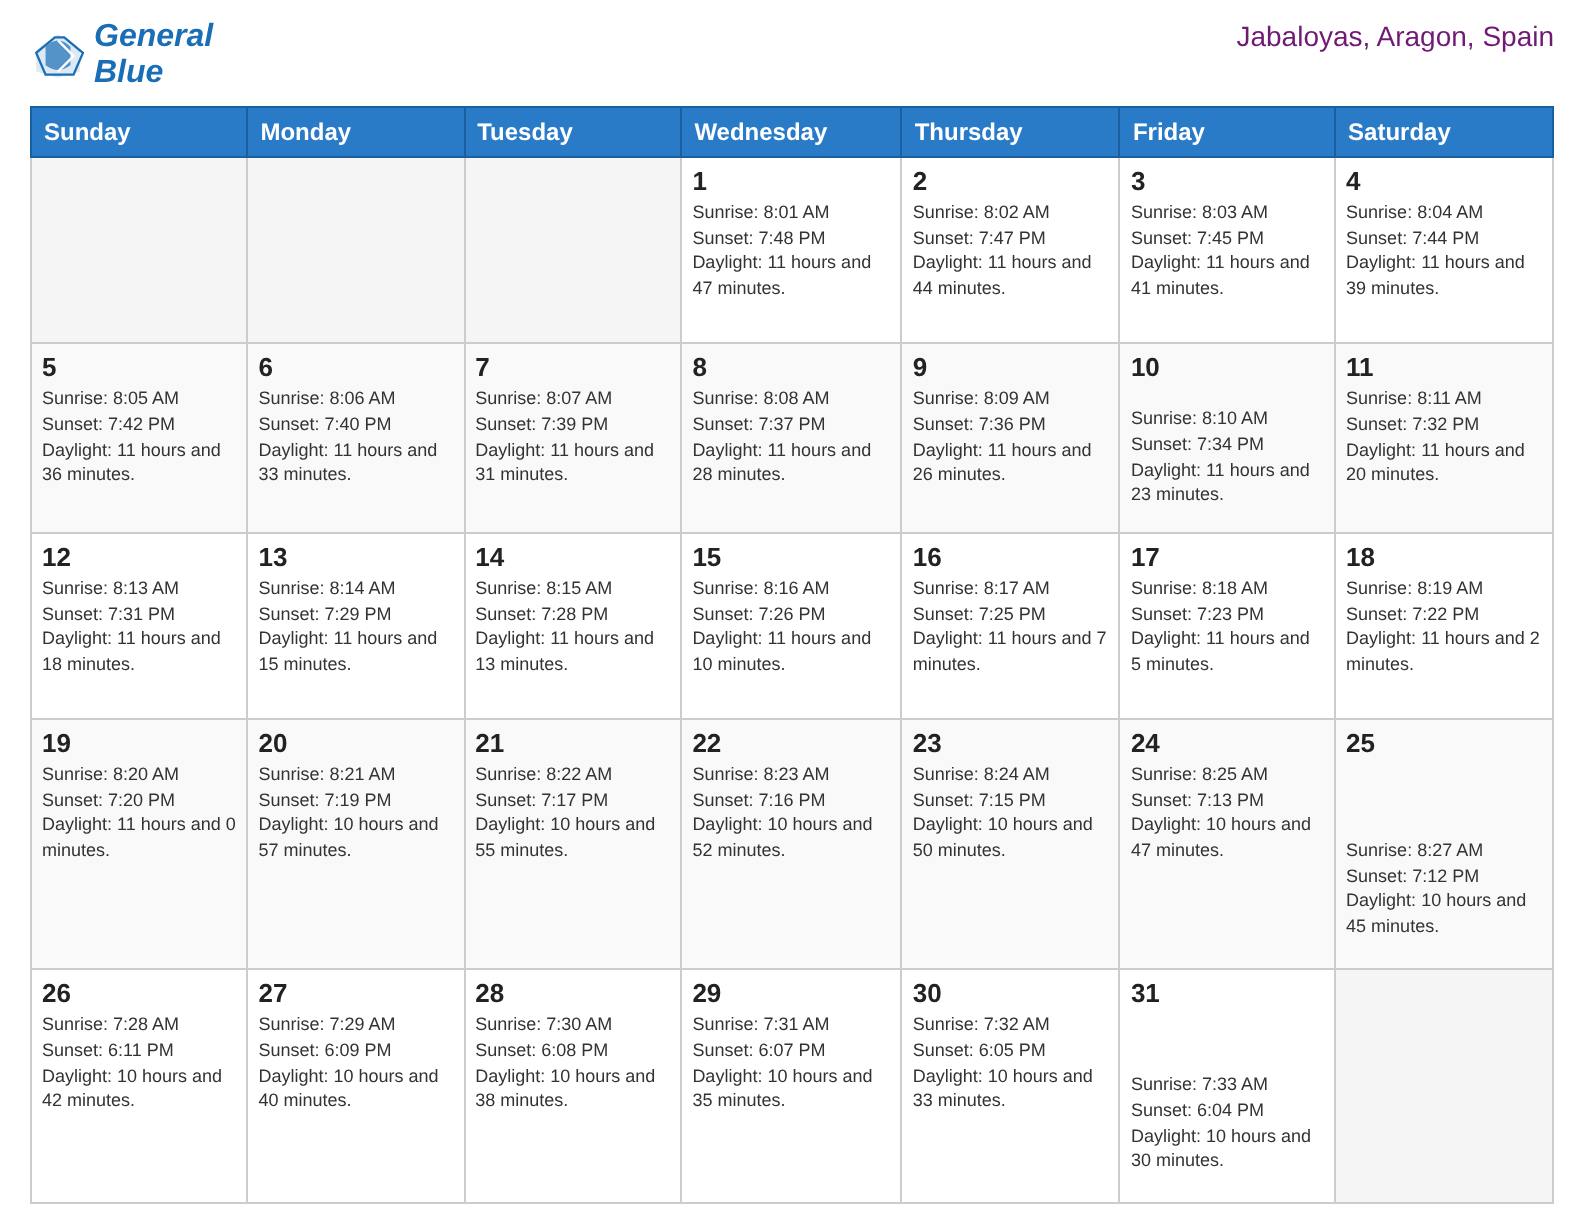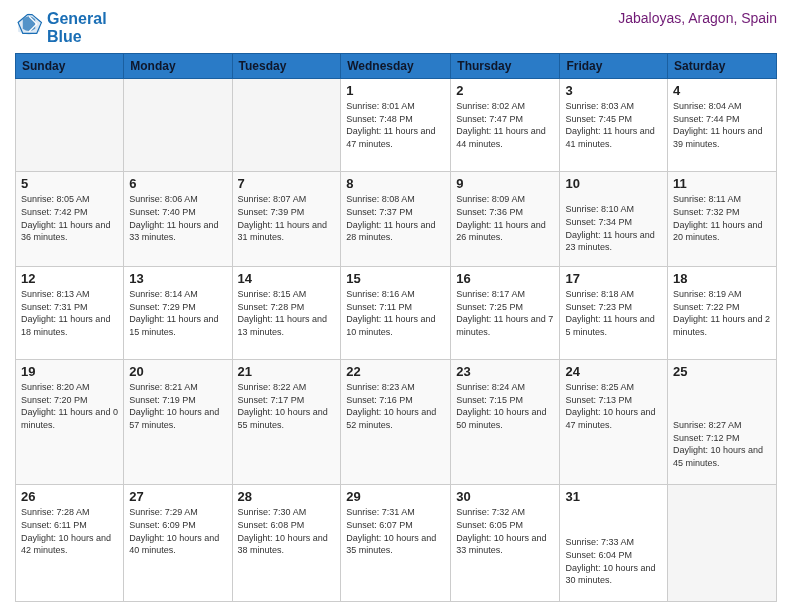--- a/index.html
+++ b/index.html
@@ -18,21 +18,23 @@
       flex-direction: column;
     }
     .header {
       display: flex;
       justify-content: space-between;
       align-items: flex-start;
       margin-bottom: 8px;
     }
     .logo {
       display: flex;
+      align-items: center;
       gap: 4px;
+      font-style: italic;
     }
     .logo-icon {
       width: 28px;
       height: 28px;
     }
     .title-block {
       text-align: right;
     }
     .month-title {
       font-size: 32px;
@@ -44,21 +46,21 @@
       font-size: 14px;
       color: #701a75;
     }
     .calendar {
       width: 100%;
       border-collapse: collapse;
       flex: 1;
     }
     .calendar th {
       background: #2a7bc7;
-      color: #0f172a;
+      color: #ffffff;
       font-size: 12px;
       font-weight: bold;
       padding: 5px 6px;
       text-align: left;
       border: 1px solid #1a5fa0;
     }
     .calendar td {
       border: 1px solid #ccc;
       vertical-align: top;
       padding: 4px 5px;
@@ -216,21 +218,21 @@
           </td>
           <td>
             <div class="day-number">14</div>
             <div class="day-info" style="white-space: pre-line;">Sunrise: 8:15 AM
 Sunset: 7:28 PM
 Daylight: 11 hours and 13 minutes.</div>
           </td>
           <td>
             <div class="day-number">15</div>
             <div class="day-info" style="white-space: pre-line;">Sunrise: 8:16 AM
-Sunset: 7:11 PM
+Sunset: 7:26 PM
 Daylight: 11 hours and 10 minutes.</div>
           </td>
           <td>
             <div class="day-number">16</div>
             <div class="day-info" style="white-space: pre-line;">Sunrise: 8:17 AM
 Sunset: 7:25 PM
 Daylight: 11 hours and 7 minutes.</div>
           </td>
           <td>
             <div class="day-number">17</div>

